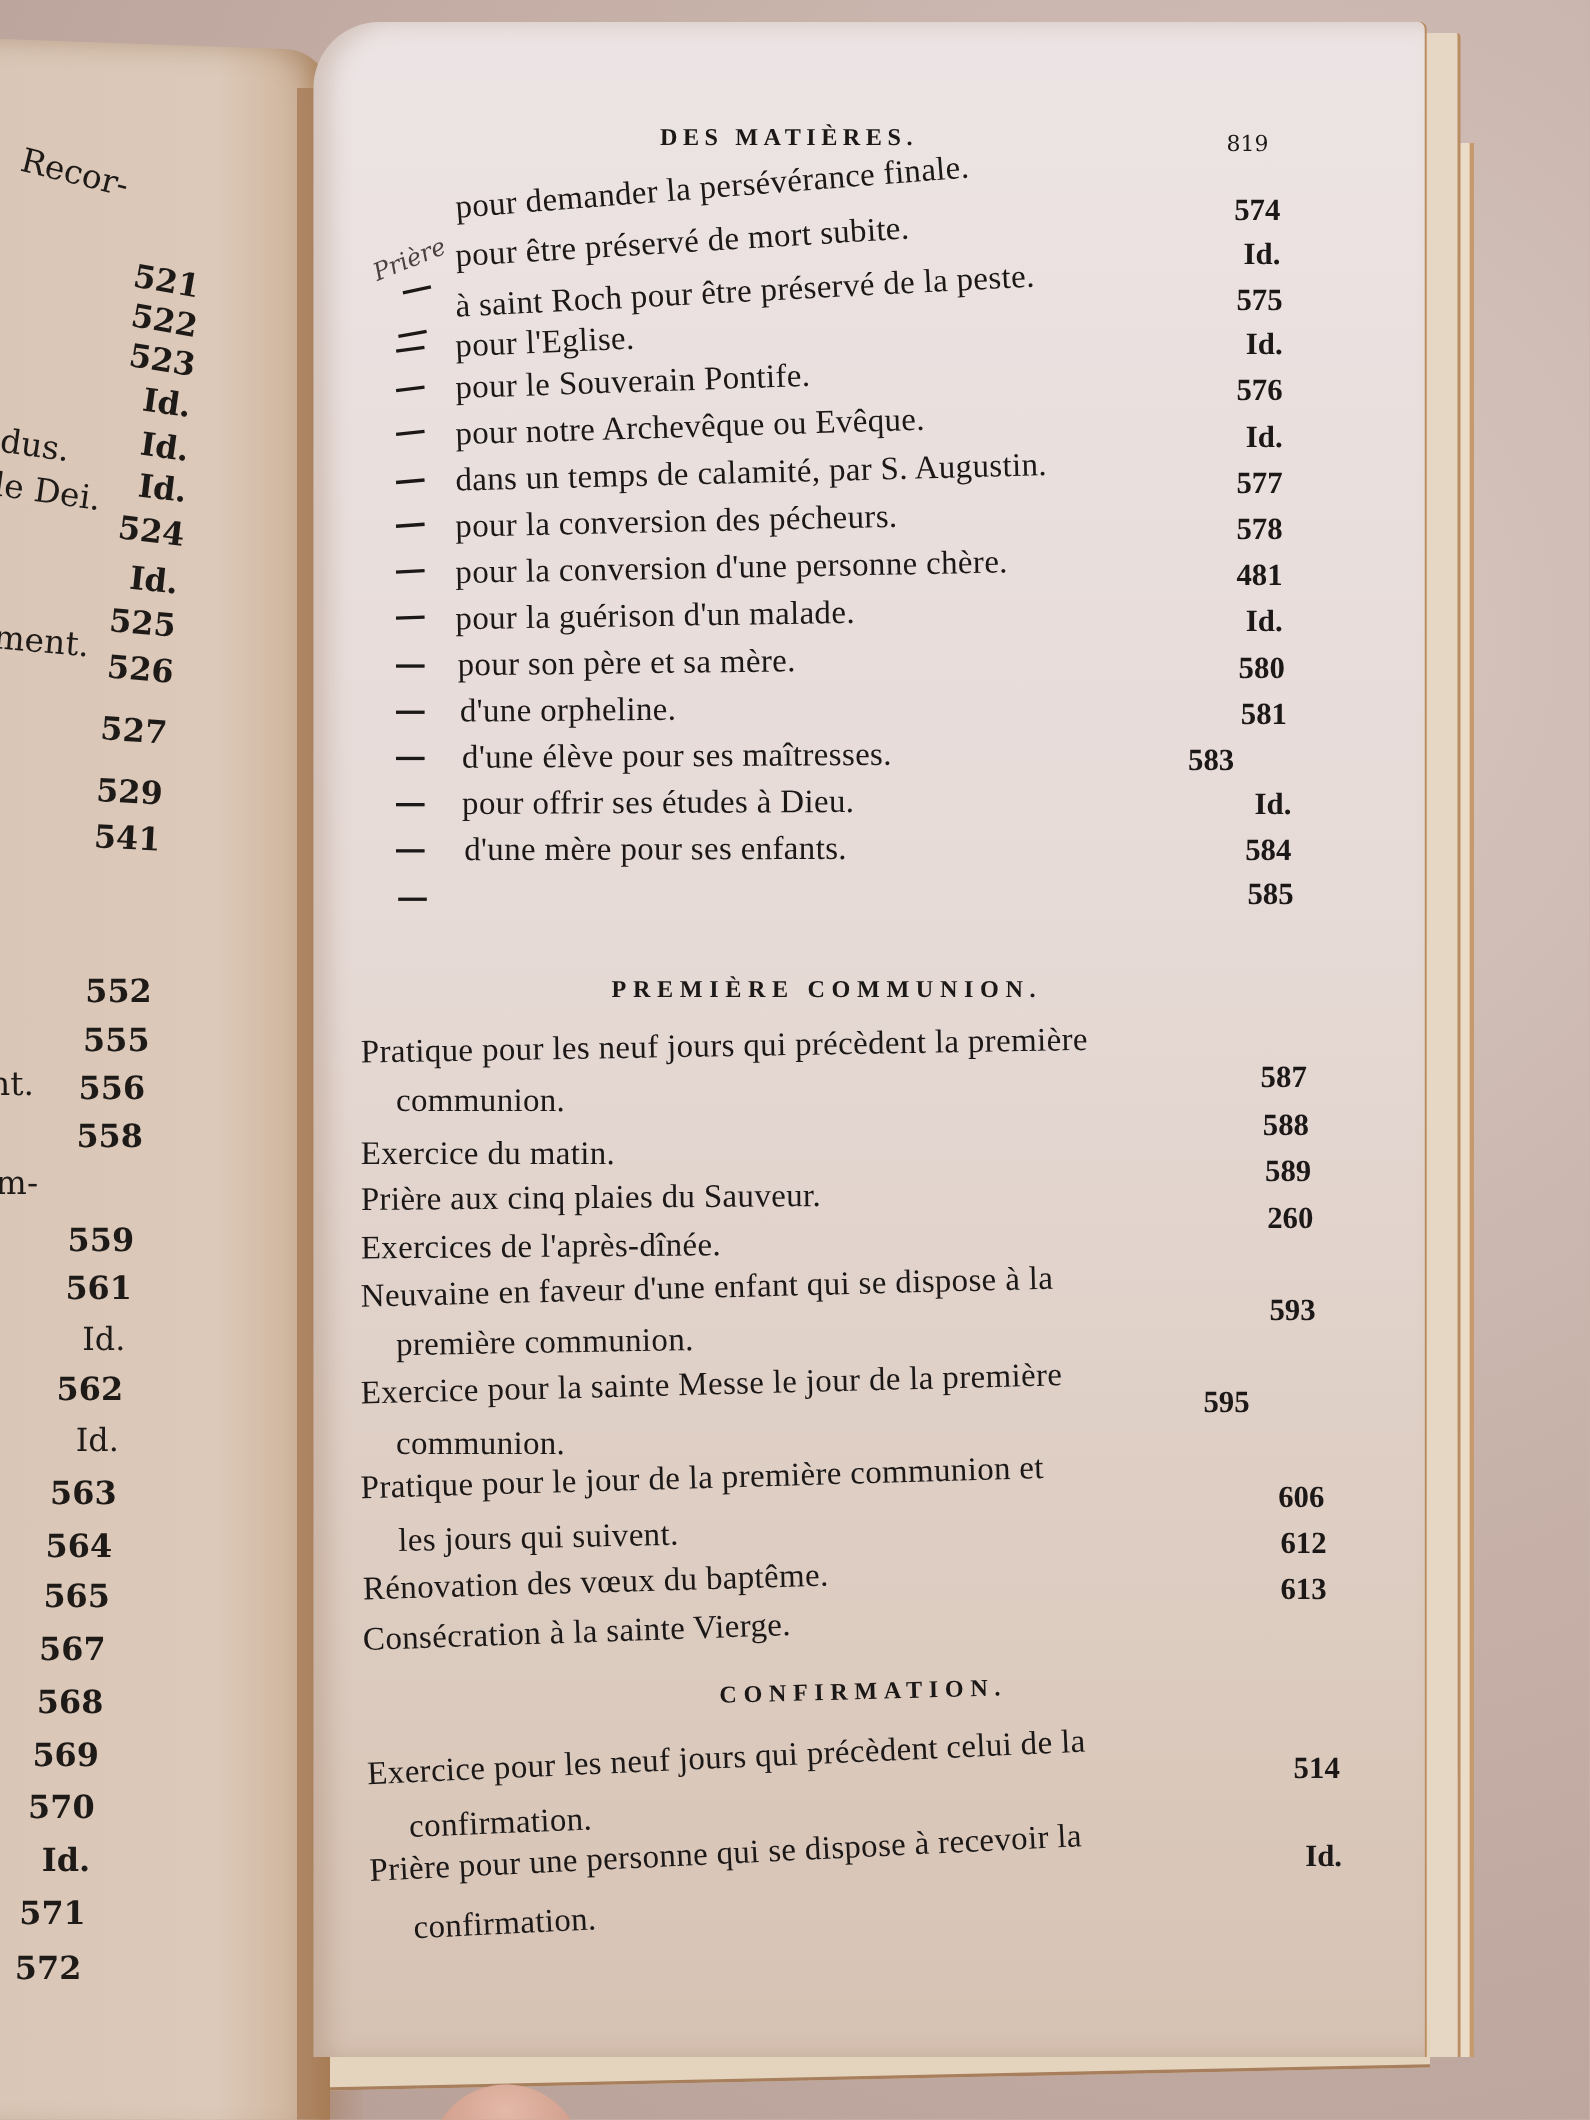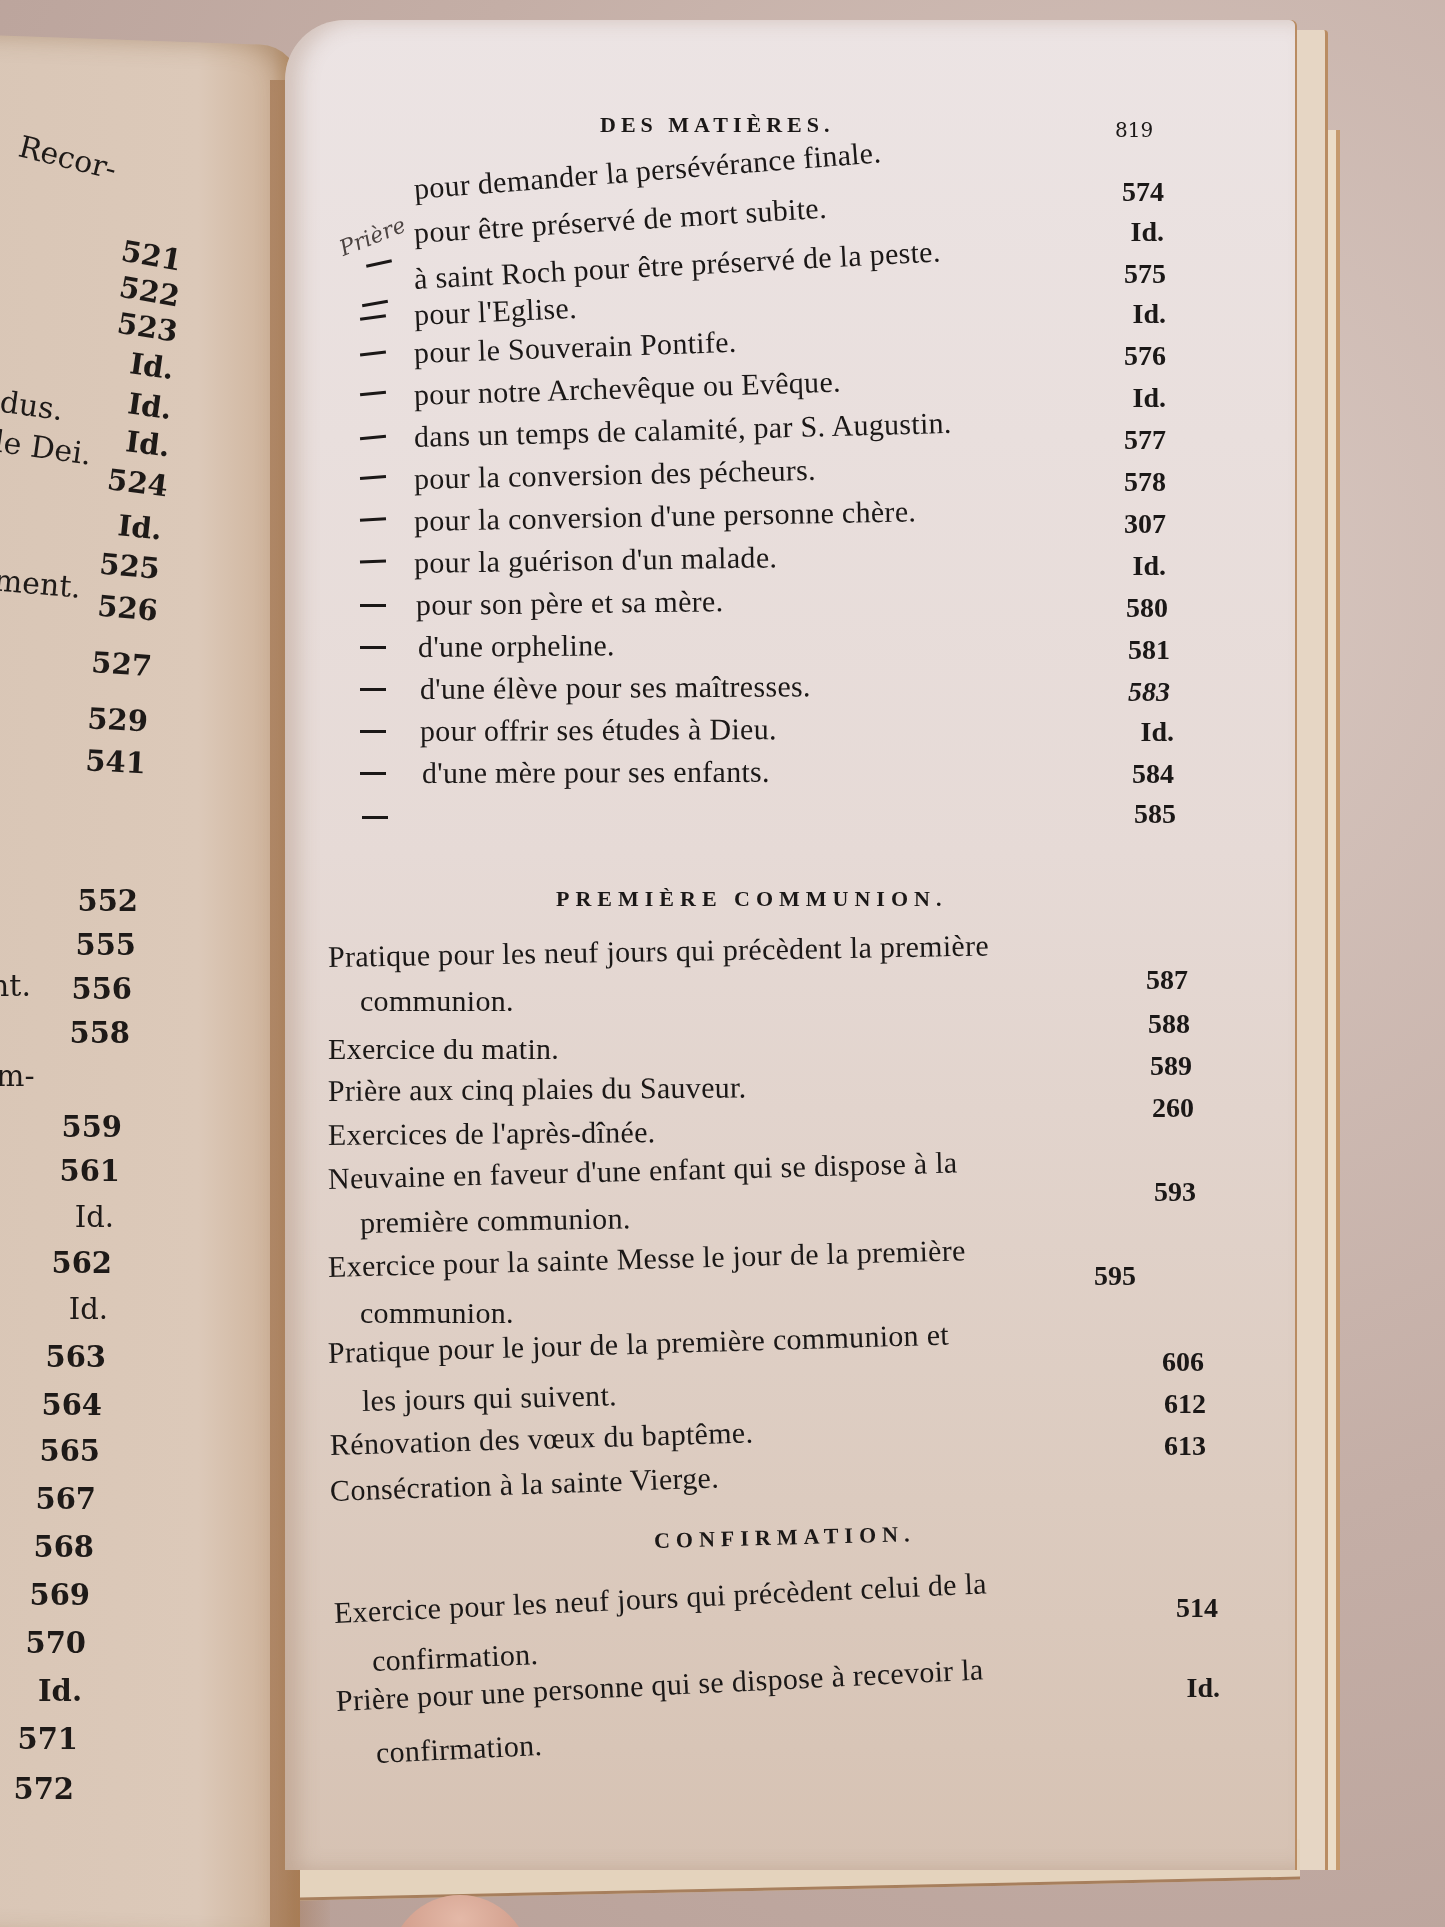--- a/index.html
+++ b/index.html
@@ -168,37 +168,37 @@
   <div class="dash" style="left:360px;top:436px;transform:rotate(-5deg);"></div>
   <div class="text entry" style="left:414px;top:420px;transform:rotate(-1.5deg);transform-origin:left;">dans un temps de calamité, par S. Augustin.</div>
   <div class="text entry-num" style="left:1096px;top:424px;">577</div>
 
   <div class="dash" style="left:360px;top:476px;transform:rotate(-4deg);"></div>
   <div class="text entry" style="left:414px;top:462px;transform:rotate(-1.3deg);transform-origin:left;">pour la conversion des pécheurs.</div>
   <div class="text entry-num" style="left:1096px;top:466px;">578</div>
 
   <div class="dash" style="left:360px;top:518px;transform:rotate(-3deg);"></div>
   <div class="text entry" style="left:414px;top:504px;transform:rotate(-1.1deg);transform-origin:left;">pour la conversion d'une personne chère.</div>
-  <div class="text entry-num" style="left:1096px;top:508px;">307</div>
+  <div class="text entry-num" style="left:1096px;top:508px;">481</div>
 
   <div class="dash" style="left:360px;top:560px;transform:rotate(-2deg);"></div>
   <div class="text entry" style="left:414px;top:546px;transform:rotate(-0.9deg);transform-origin:left;">pour la guérison d'un malade.</div>
   <div class="text entry-num" style="left:1096px;top:550px;">Id.</div>
 
   <div class="dash" style="left:360px;top:604px;"></div>
   <div class="text entry" style="left:416px;top:588px;transform:rotate(-0.7deg);transform-origin:left;">pour son père et sa mère.</div>
   <div class="text entry-num" style="left:1098px;top:592px;">580</div>
 
   <div class="dash" style="left:360px;top:646px;"></div>
   <div class="text entry" style="left:418px;top:630px;transform:rotate(-0.5deg);transform-origin:left;">d'une orpheline.</div>
   <div class="text entry-num" style="left:1100px;top:634px;">581</div>
 
   <div class="dash" style="left:360px;top:688px;"></div>
   <div class="text entry" style="left:420px;top:672px;transform:rotate(-0.4deg);transform-origin:left;">d'une élève pour ses maîtresses.</div>
-  <div class="text entry-num" style="left:1100px;top:676px;font-style:italic;">583</div>
+  <div class="text entry-num" style="left:1052px;top:676px;">583</div>
 
   <div class="dash" style="left:360px;top:730px;"></div>
   <div class="text entry" style="left:420px;top:714px;transform:rotate(-0.3deg);transform-origin:left;">pour offrir ses études à Dieu.</div>
   <div class="text entry-num" style="left:1104px;top:716px;">Id.</div>
 
   <div class="dash" style="left:360px;top:772px;"></div>
   <div class="text entry" style="left:422px;top:756px;transform:rotate(-0.2deg);transform-origin:left;">d'une mère pour ses enfants.</div>
   <div class="text entry-num" style="left:1104px;top:758px;">584</div>
 
   <div class="dash" style="left:362px;top:816px;"></div>

